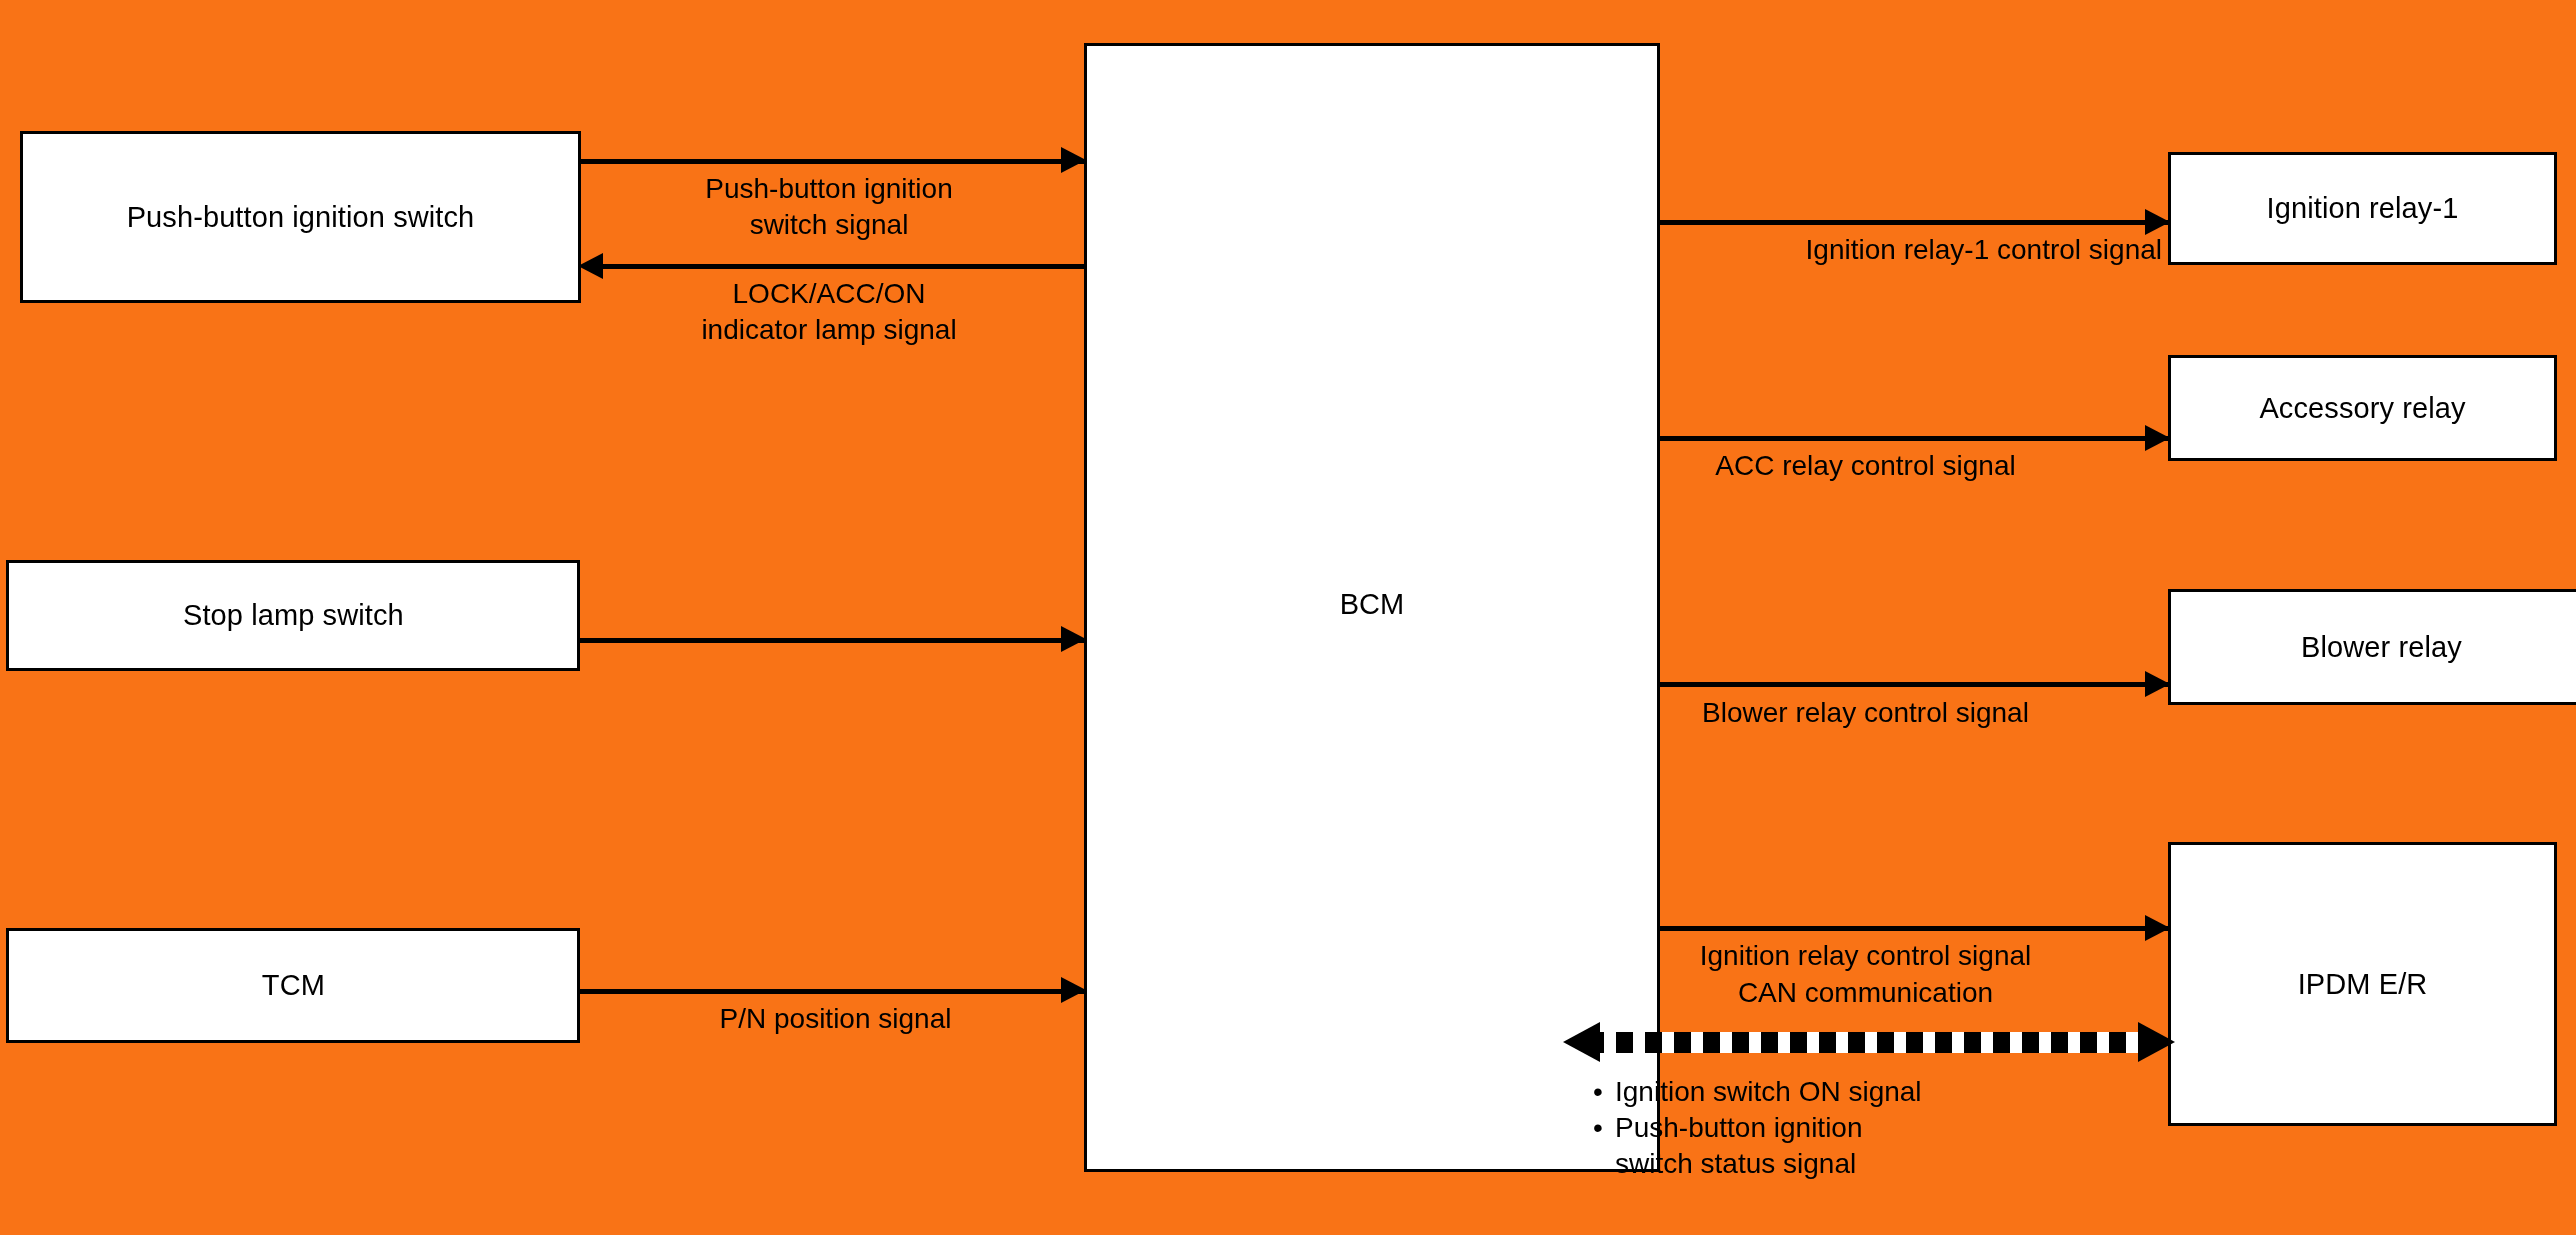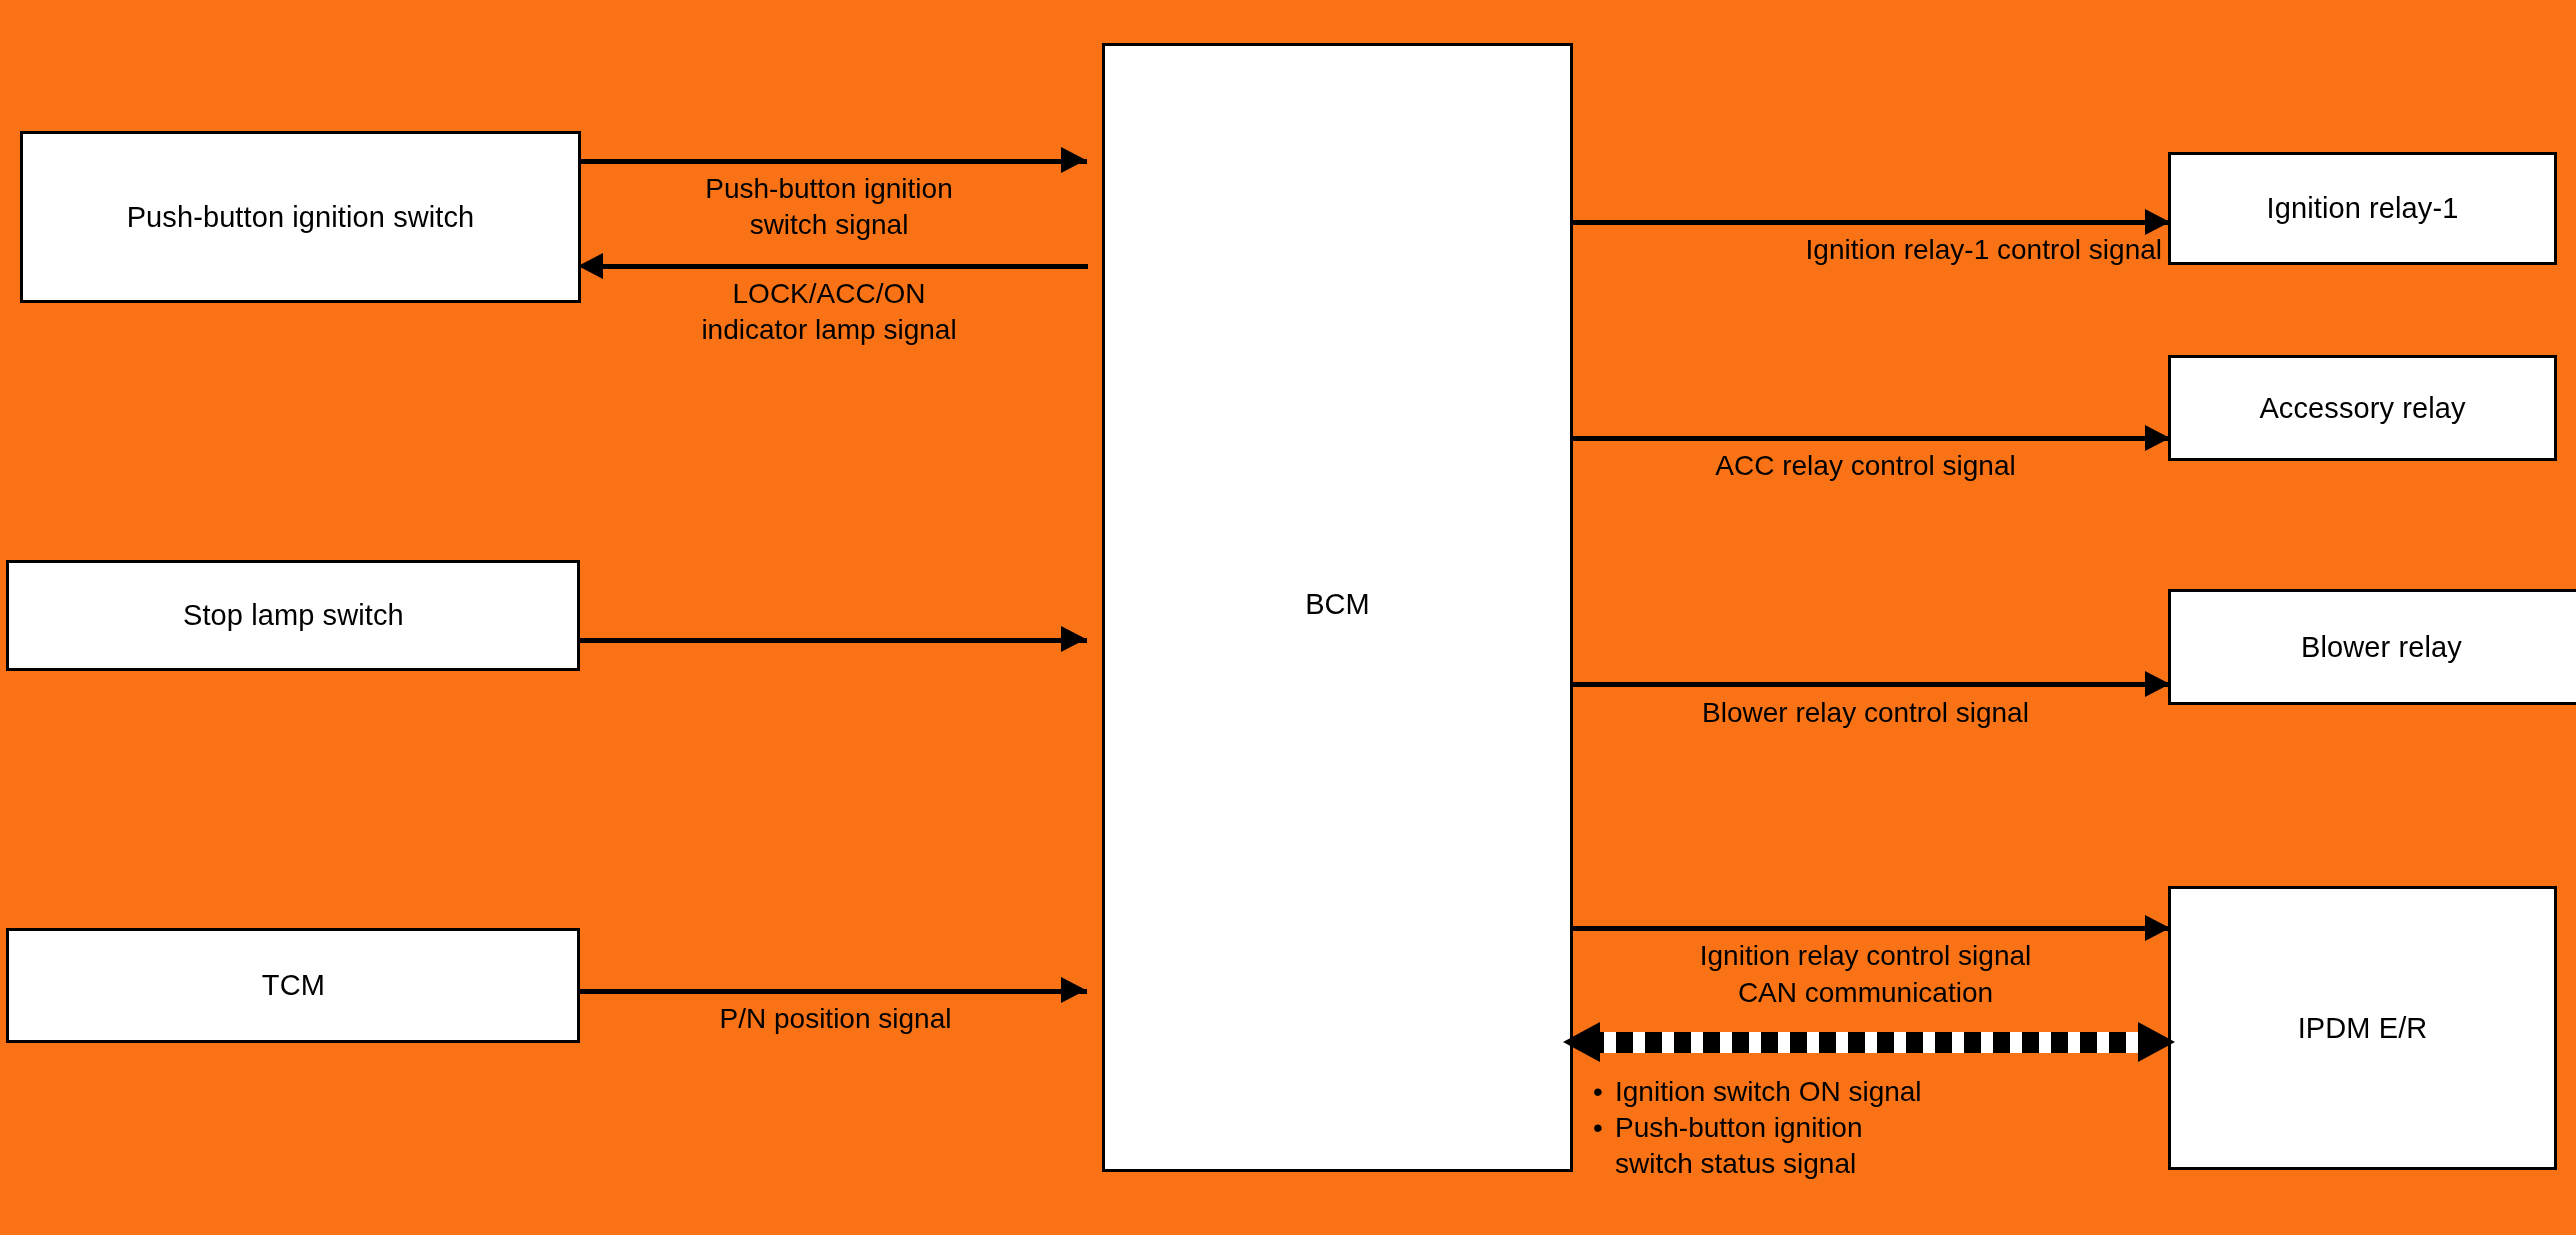--- a/index.html
+++ b/index.html
@@ -34,26 +34,26 @@
     font-size: 29px;
     color: #000000;
     letter-spacing: 0.1px;
     text-align: center;
     white-space: nowrap;
   }
 
   .blk-pbis   { left: 20px;   top: 131px;  width: 561px;  height: 172px; }
   .blk-stop   { left: 6.4px;   top: 560px;  width: 574px;  height: 111px; }
   .blk-tcm    { left: 6.4px;   top: 928px; width: 574px;  height: 115px; }
-  .blk-bcm    { left: 1084px; top: 43px;   width: 471px;  height: 1129px; align-items: flex-start; margin-left: 18px; }
+  .blk-bcm    { left: 1084px; top: 43px;   width: 576px;  height: 1129px; align-items: flex-start; }
   .blk-bcm .block-label { margin-top: 542px; }
   .blk-ign1   { left: 2168px; top: 152px;  width: 389px;  height: 113px; }
   .blk-acc    { left: 2168px; top: 355px;  width: 389px;  height: 106px; }
   .blk-blower { left: 2168px; top: 589px;  width: 427px;  height: 116px; }
-  .blk-ipdm   { left: 2168px; top: 842px; width: 389px;  height: 284px; margin-top: 44px; }
+  .blk-ipdm   { left: 2168px; top: 842px; width: 389px;  height: 284px; }
 
   
   .shaft {
     position: absolute;
     height: 4.5px;
     background: #000000;
     z-index: 2;
   }
 
   

